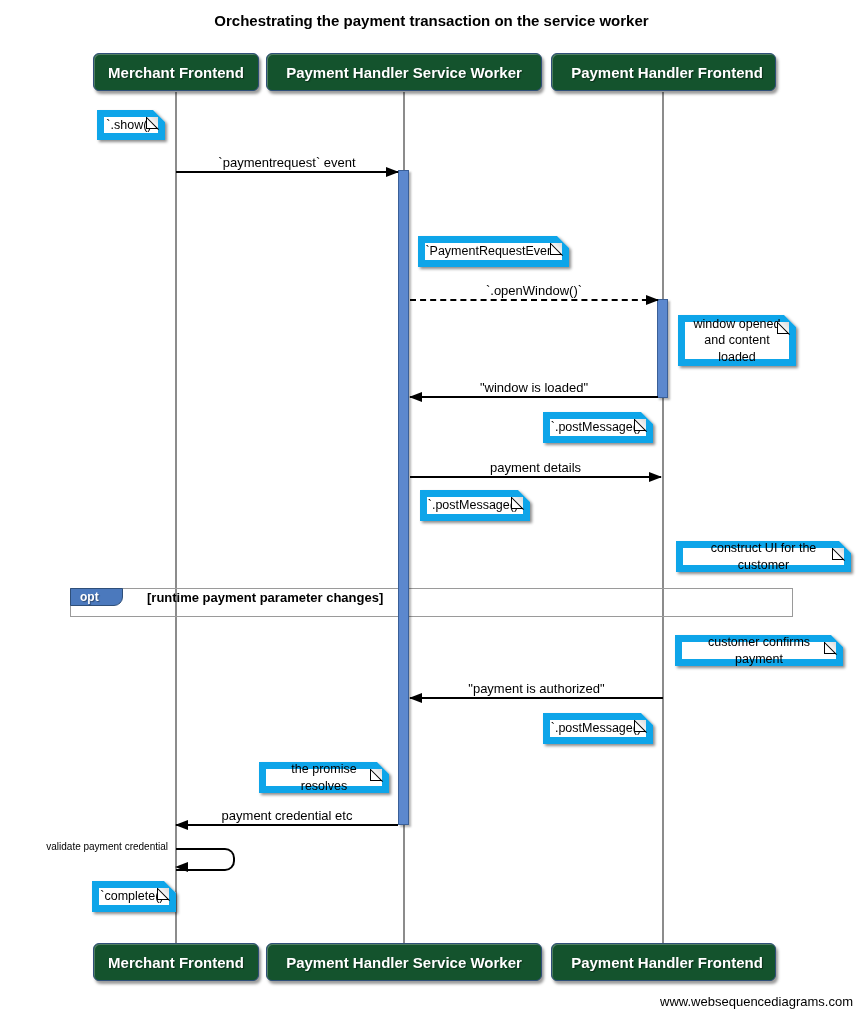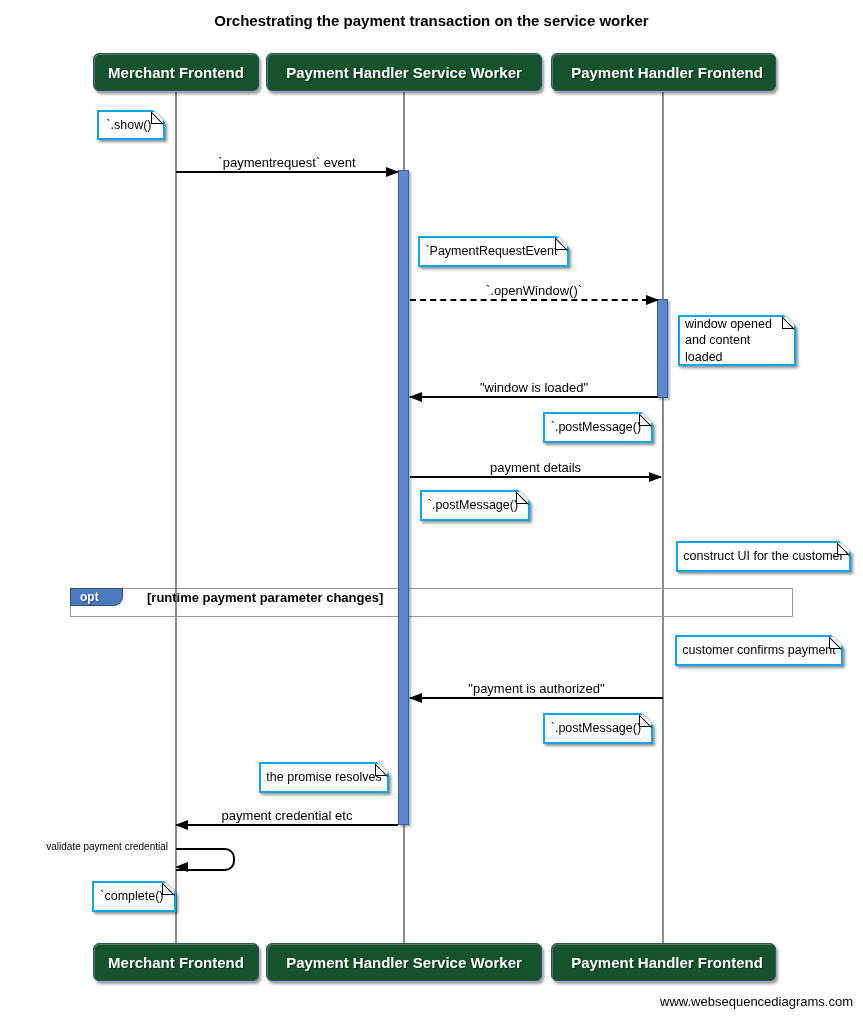--- a/index.html
+++ b/index.html
@@ -60,24 +60,24 @@
     border:2px solid #000;border-left:none;border-radius:0 10px 10px 0;}
   .loop-head{position:absolute;left:175px;top:862px;width:0;height:0;
     border-top:5px solid transparent;border-bottom:5px solid transparent;
     border-right:13px solid #000;}
   .loop-label{position:absolute;left:6px;top:841px;width:162px;text-align:right;
     font-size:10px;white-space:nowrap;}
 
   
   .note-wrap{position:absolute;filter:drop-shadow(2px 2px 1.5px rgba(0,0,0,0.45));}
   .note{position:relative;width:100%;height:100%;box-sizing:border-box;
-    background:#fff;border:2px solid #0ea5e9;
+    background:#fff;border:7px solid #0ea5e9;
     clip-path:polygon(0 0, calc(100% - 12px) 0, 100% 12px, 100% 100%, 0 100%);
     display:flex;align-items:center;justify-content:center;
-    font-size:12.5px;line-height:1.3;padding:2px 5px;}
+    font-size:12.5px;line-height:1.3;text-align:center;padding:2px 5px;}
   .note::before{content:'';position:absolute;top:0;right:0;width:12px;height:12px;
     background:linear-gradient(to bottom left,#d8d8d8 0%,#fff 65%);
     border-left:1px solid #000;border-bottom:1px solid #000;box-sizing:border-box;}
   .note::after{content:'';position:absolute;top:5.5px;right:-2.5px;width:17px;height:1.2px;
     background:#000;transform:rotate(45deg);}
   .n1{left:97px;top:110px;width:68px;height:30px;}
   .n2{left:230px;top:188px;width:158px;height:31px;}
   .n3{left:418px;top:236px;width:151px;height:31px;}
   .n4{left:678px;top:315px;width:118px;height:51px;}
   .n5{left:543px;top:412px;width:110px;height:31px;}

